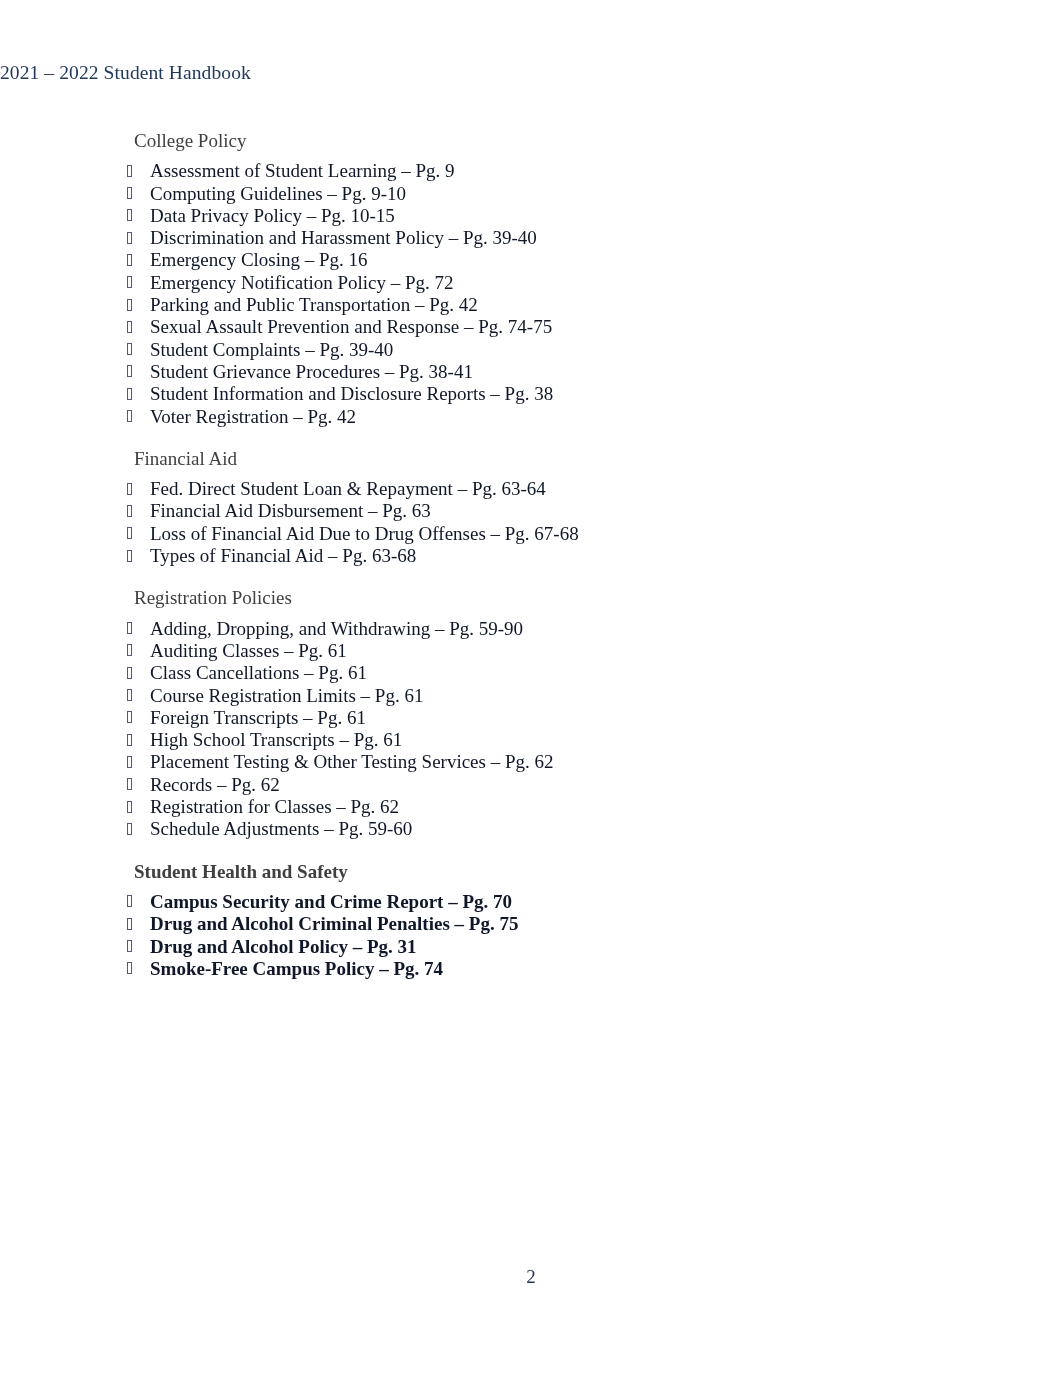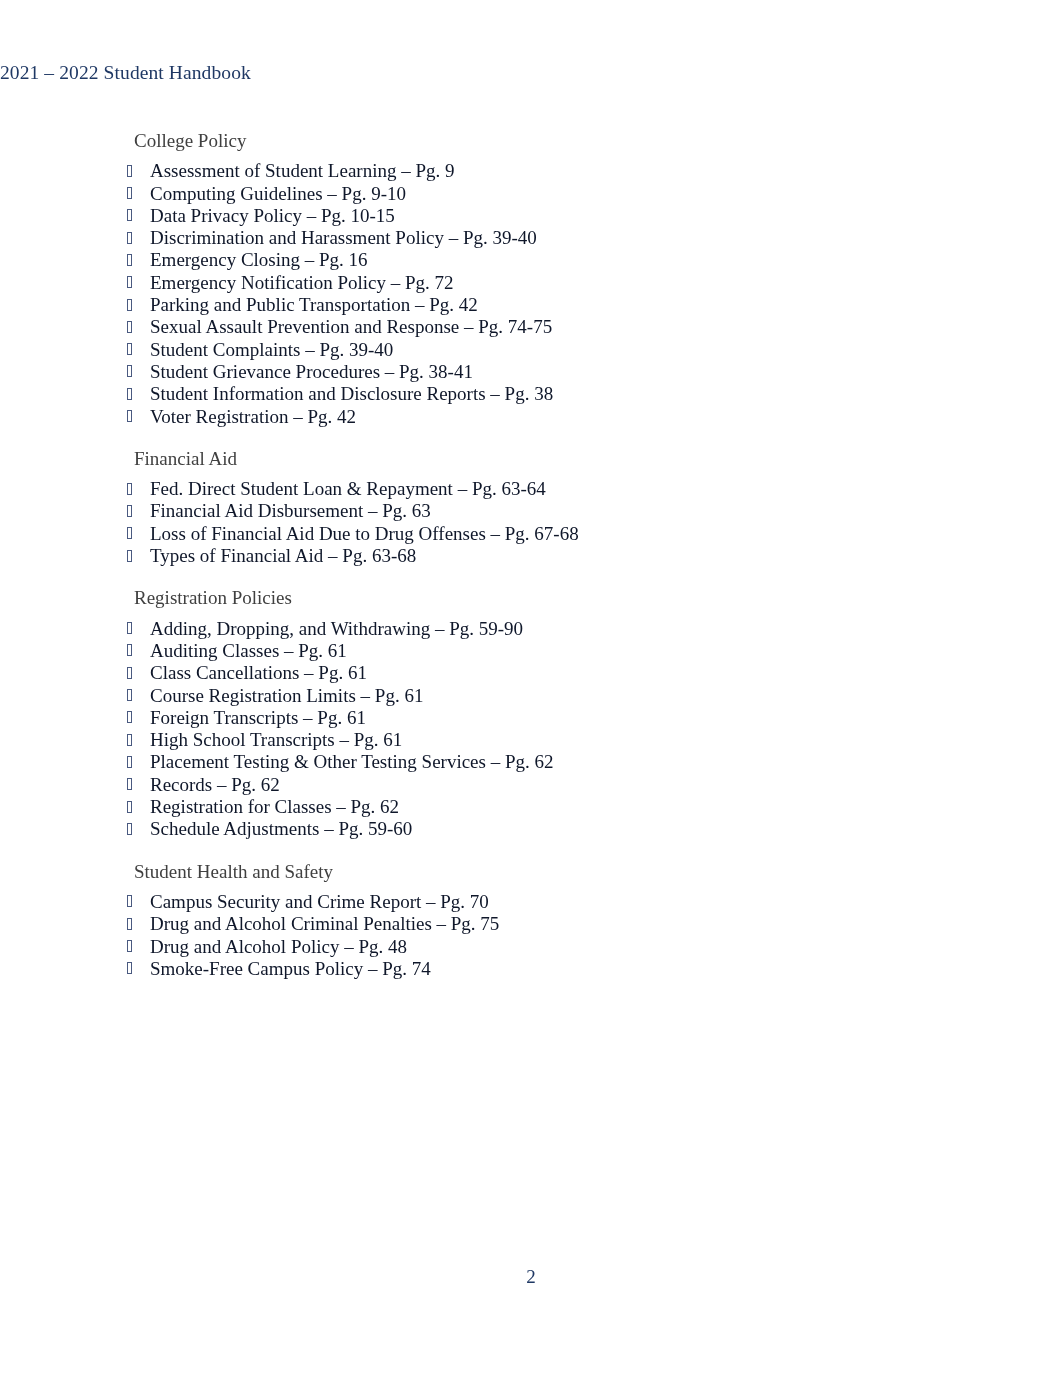--- a/index.html
+++ b/index.html
@@ -31,20 +31,21 @@
     position: absolute;
     top: 122px;
     left: 126px;
     width: 800px;
   }
   .section {
     margin: 0 0 20px 0;
   }
   .section:last-child {
     margin-bottom: 0;
+    font-weight: bold;
   }
   .section-heading {
     font-size: 19px;
     line-height: 22.3px;
     color: #404040;
     margin: 8px;
     padding: 0;
   }
   .item-list {
     list-style: none;
@@ -132,21 +133,21 @@
           <li class="item"><span class="bullet-box"></span><span class="item-text">Records – Pg. 62</span></li>
           <li class="item"><span class="bullet-box"></span><span class="item-text">Registration for Classes – Pg. 62</span></li>
           <li class="item"><span class="bullet-box"></span><span class="item-text">Schedule Adjustments – Pg. 59-60</span></li>
         </ul>
       </div>
       <div class="section">
         <div class="section-heading">Student Health and Safety</div>
         <ul class="item-list">
           <li class="item"><span class="bullet-box"></span><span class="item-text">Campus Security and Crime Report – Pg. 70</span></li>
           <li class="item"><span class="bullet-box"></span><span class="item-text">Drug and Alcohol Criminal Penalties – Pg. 75</span></li>
-          <li class="item"><span class="bullet-box"></span><span class="item-text">Drug and Alcohol Policy – Pg. 48</span></li>
+          <li class="item"><span class="bullet-box"></span><span class="item-text">Drug and Alcohol Policy – Pg. 31</span></li>
           <li class="item"><span class="bullet-box"></span></li>
           <li class="item"><span class="bullet-box"></span><span class="item-text">Smoke-Free Campus Policy – Pg. 74</span></li>
         </ul>
       </div>
     </div>
 
   <div class="page-number">2</div>
 
 </div>
 

